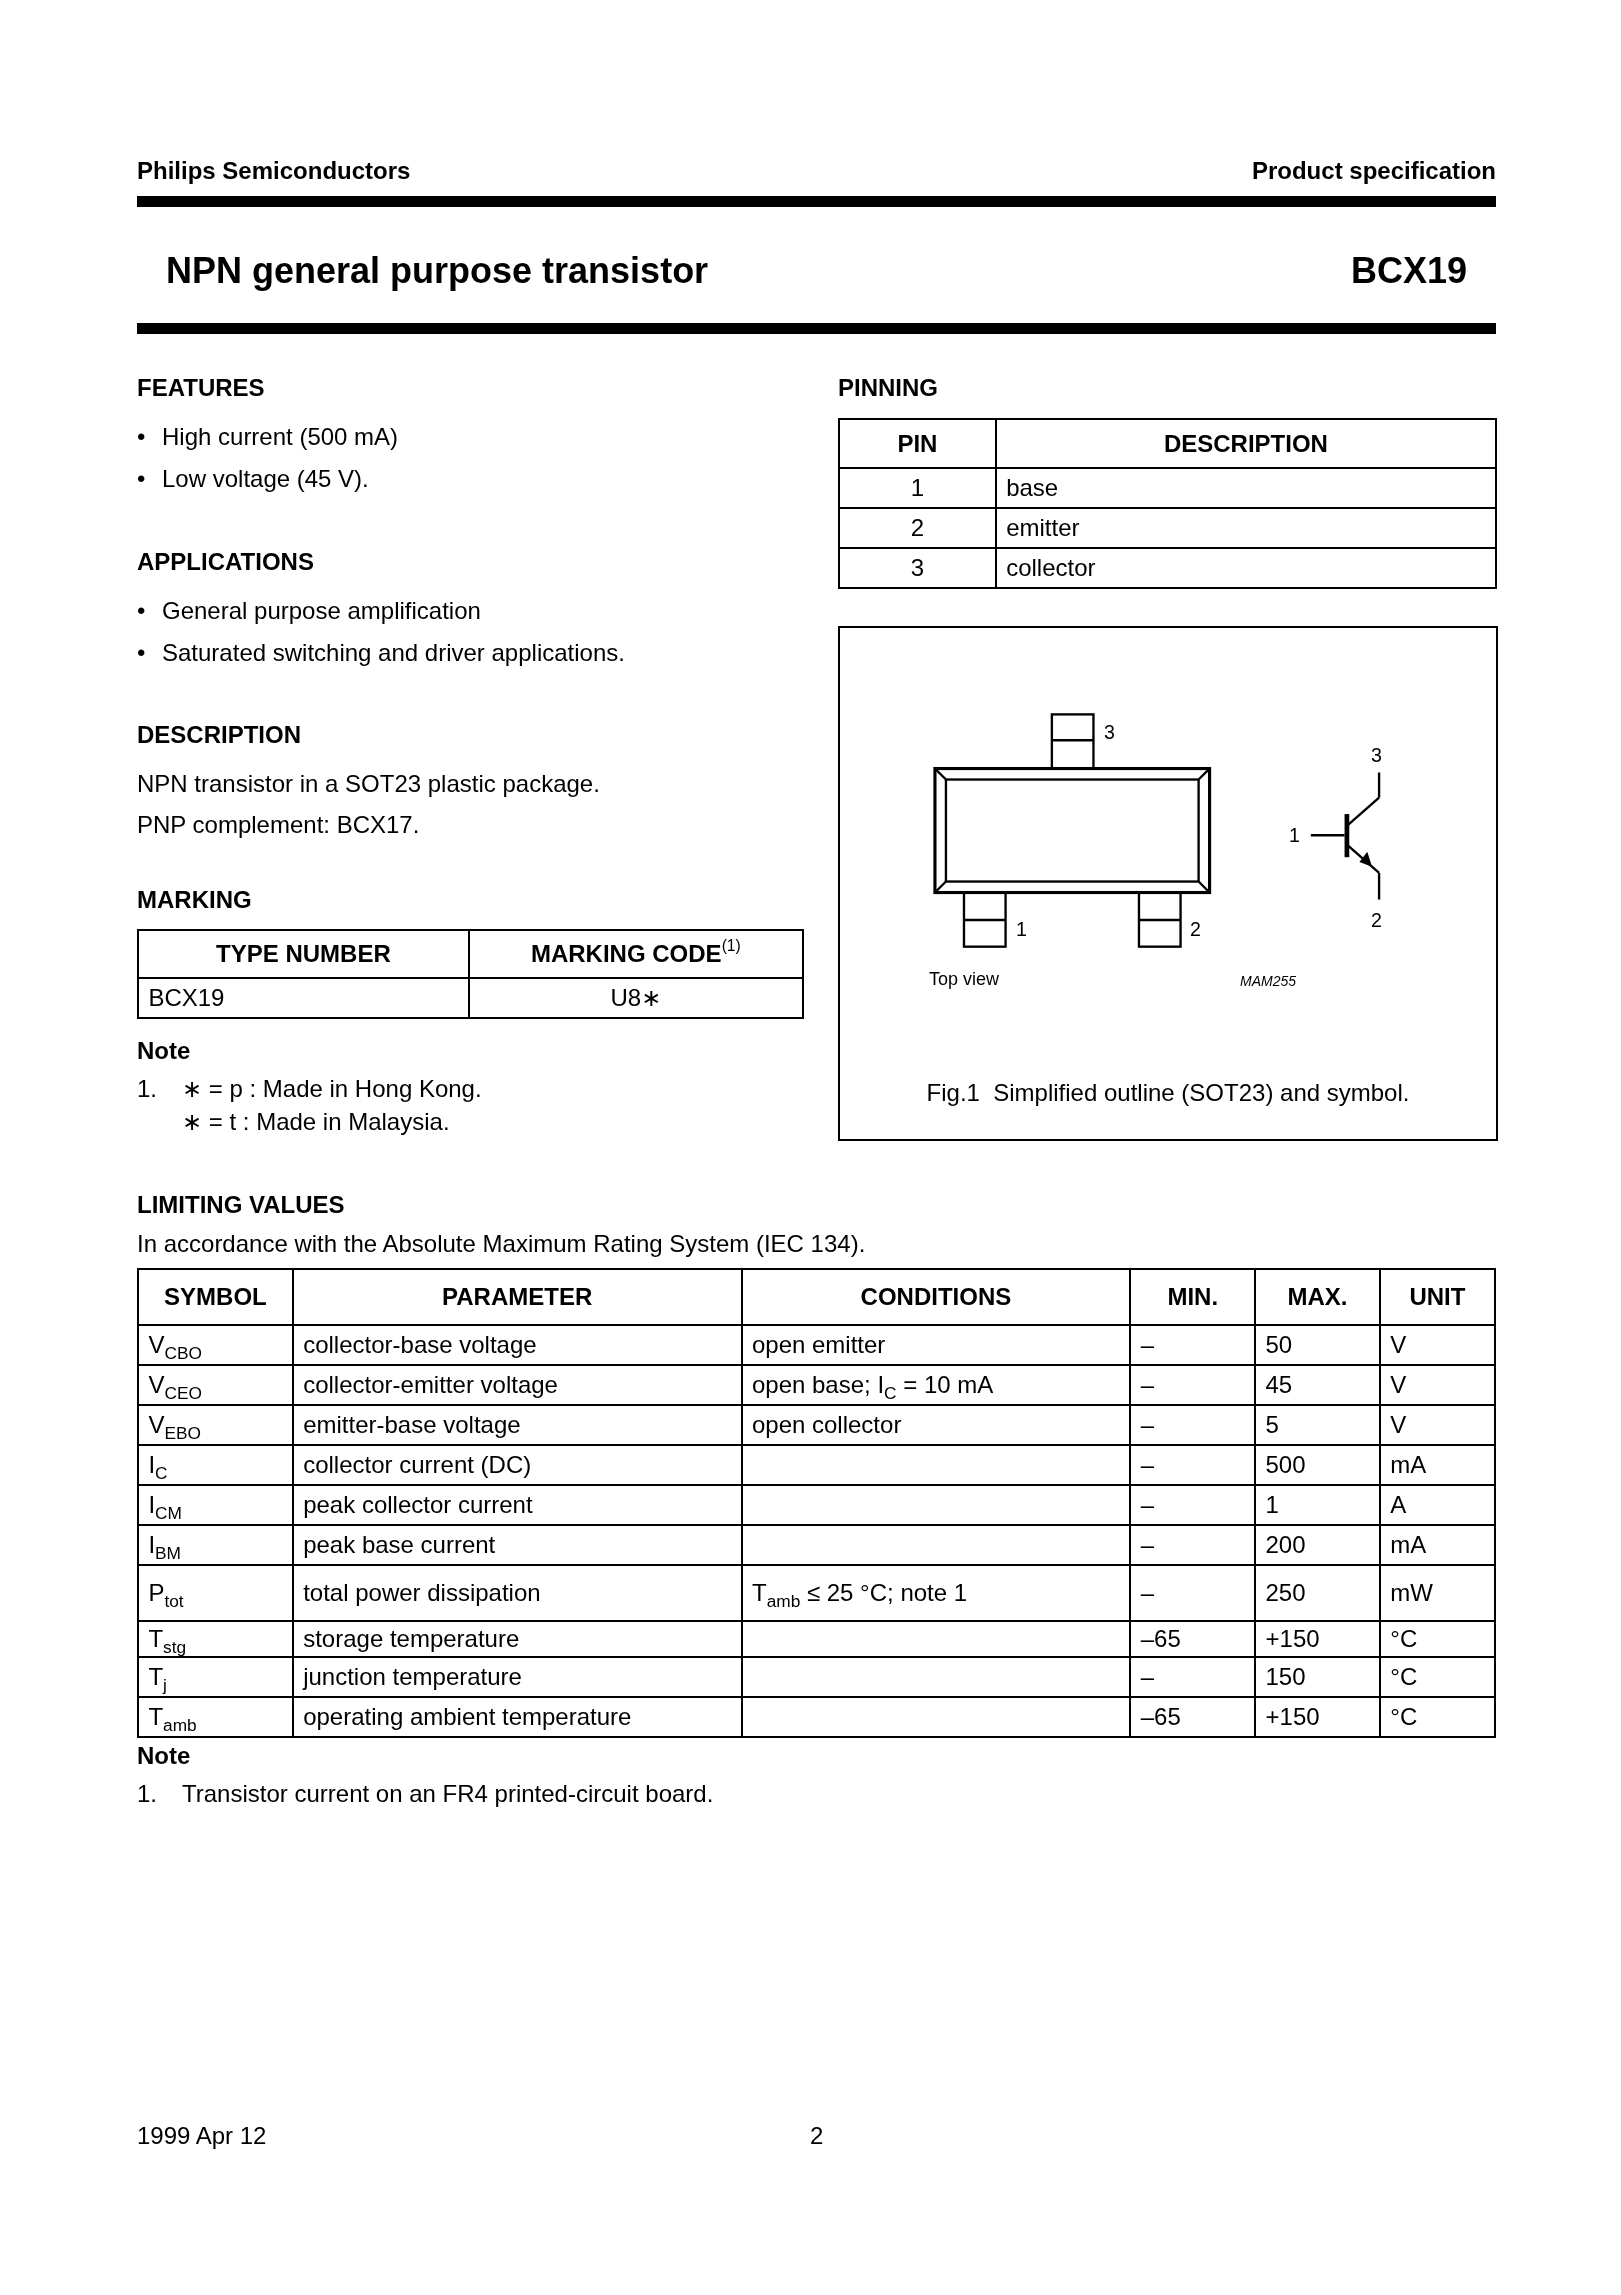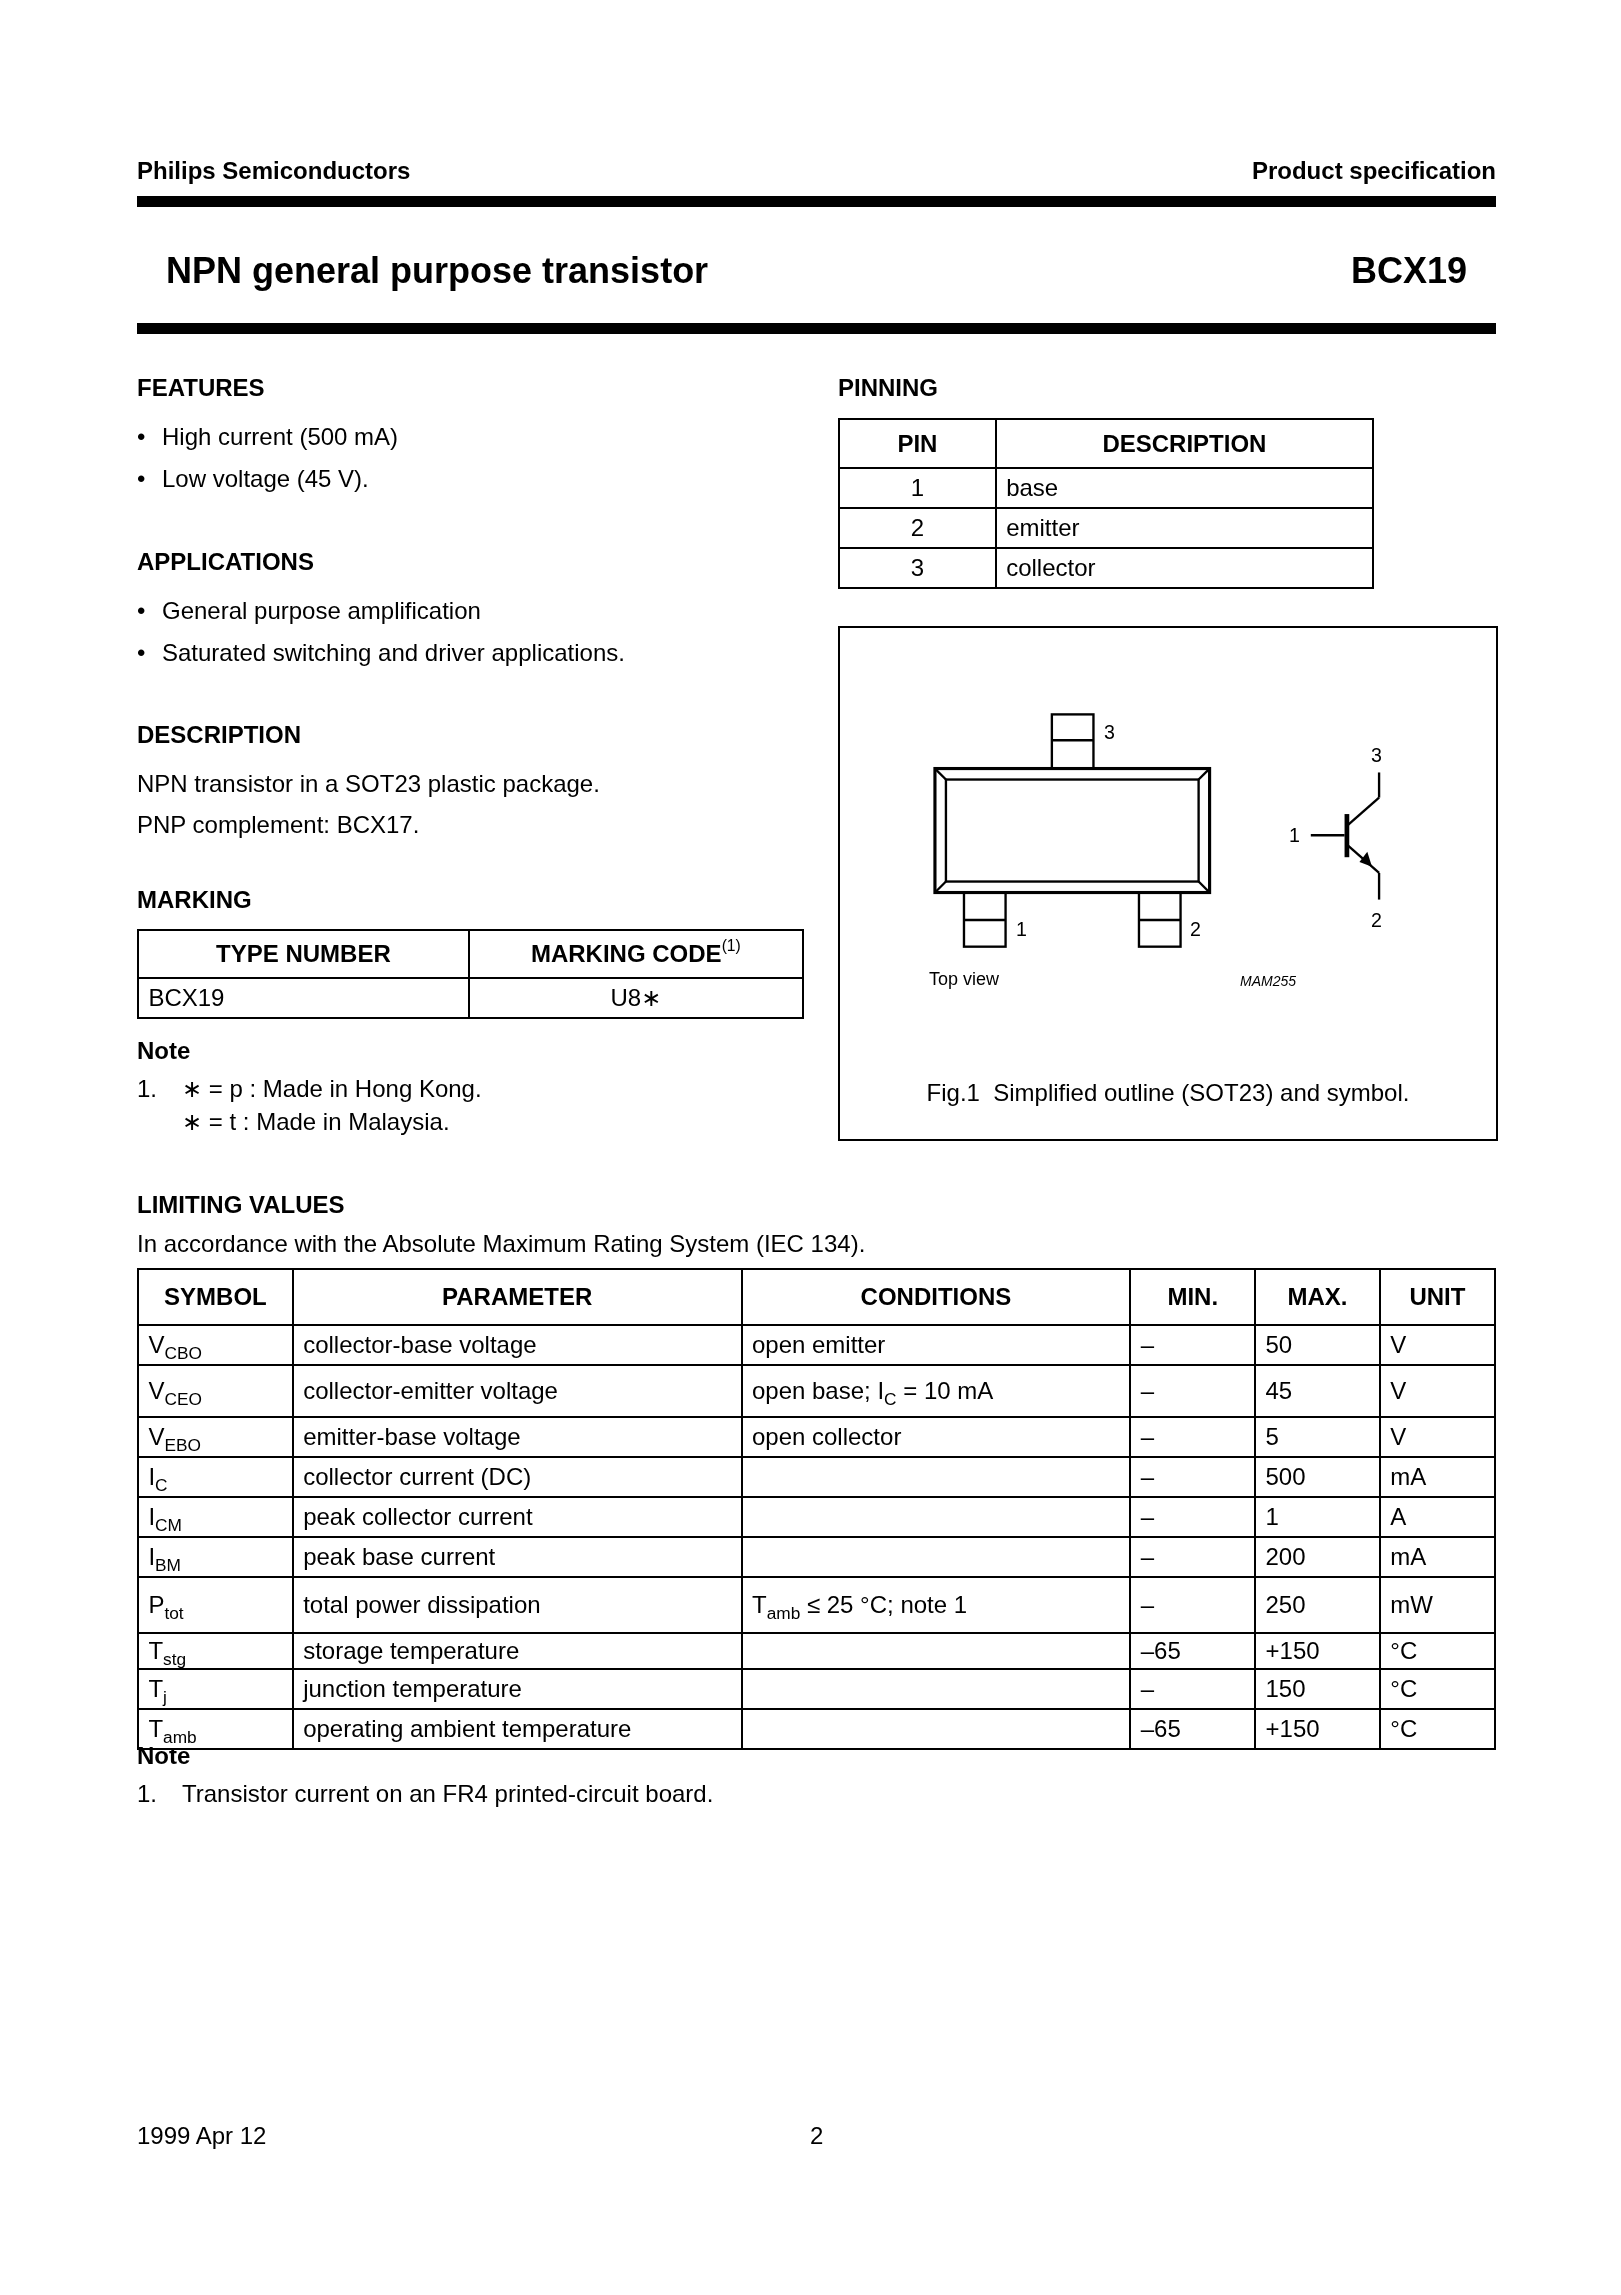--- a/index.html
+++ b/index.html
@@ -65,21 +65,21 @@
 <div class="abs h2" style="left:137px;top:1037px;">Note</div>
 <div class="abs body" style="left:137px;top:1072px;line-height:33px;">
   <span>1.</span>
 </div>
 <div class="abs body" style="left:182px;top:1072px;line-height:33px;">
   <div>∗ = p : Made in Hong Kong.</div>
   <div>∗ = t : Made in Malaysia.</div>
 </div>
 
 <div class="abs h2" style="left:838px;top:374px;">PINNING</div>
-<table class="abs" style="left:838px;top:418px;width:536px;">
+<table class="abs" style="left:838px;top:418px;width:659px;">
   <tbody>
       <tr style="height:49px;">
     <th style="width:136px;">PIN</th>
     <th>DESCRIPTION</th>
   </tr>
   <tr style="height:40px;">
     <td class="c">1</td>
     <td>base</td>
   </tr>
   <tr style="height:40px;">
@@ -149,21 +149,21 @@
   </tbody>
     <tbody id="lv-body">
       <tr style="height: 40px; padding-left: 33px;">
         <td><span>V</span><sub>CBO</sub></td>
         <td>collector-base voltage</td>
         <td><span>open emitter</span><sub></sub><span></span></td>
         <td>–</td>
         <td>50</td>
         <td>V</td>
       </tr>
-      <tr style="height: 52px;">
+      <tr style="height: 40px;">
         <td><span>V</span><sub>CEO</sub></td>
         <td>collector-emitter voltage</td>
         <td><span>open base; I</span><sub>C</sub><span> = 10 mA</span></td>
         <td>–</td>
         <td>45</td>
         <td>V</td>
       </tr>
       <tr style="height: 40px;">
         <td><span>V</span><sub>EBO</sub></td>
         <td>emitter-base voltage</td>

